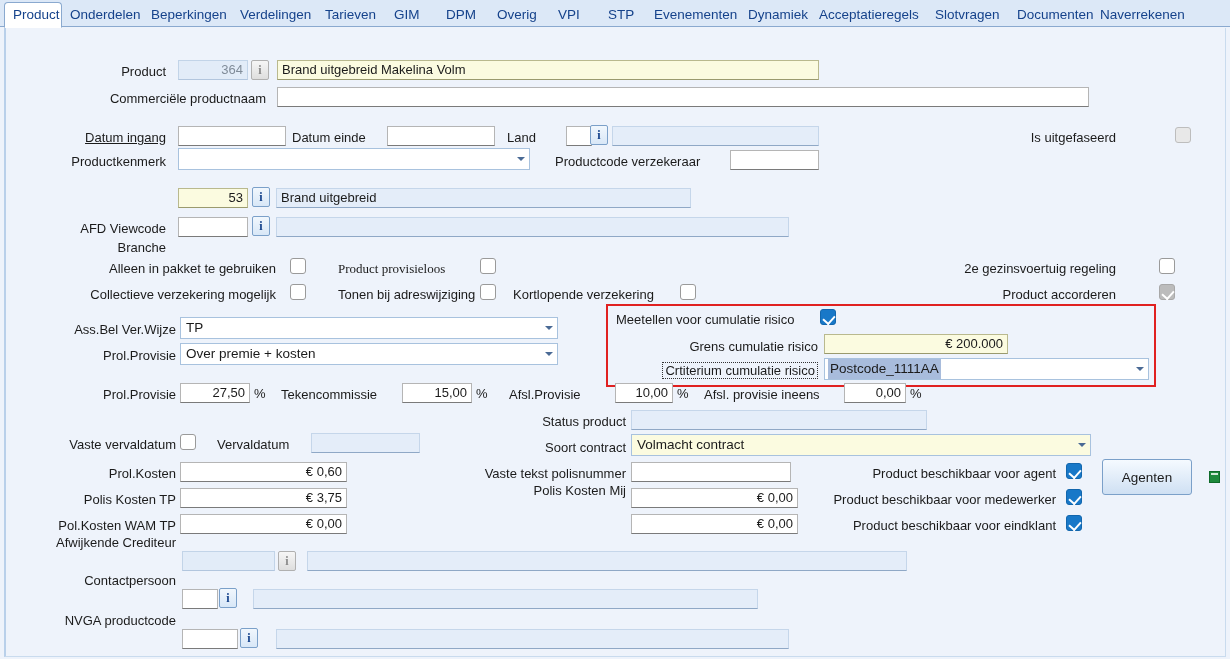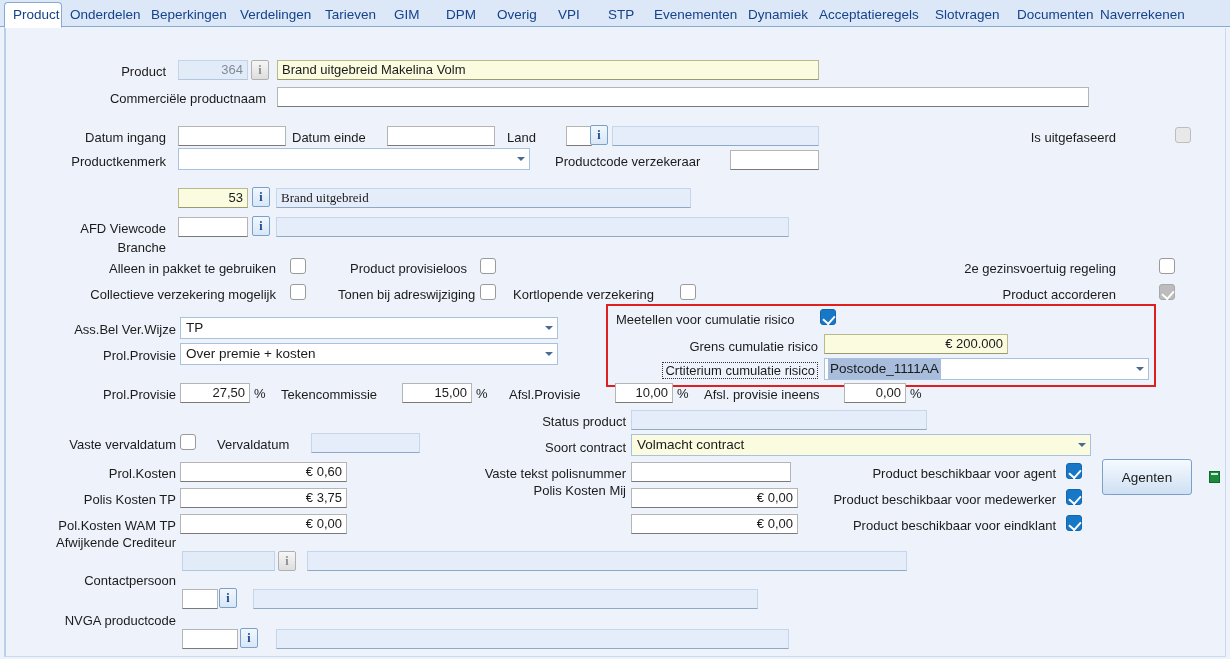--- a/index.html
+++ b/index.html
@@ -220,21 +220,21 @@
 <div id="panel">
 
   <div class="lbl" style="left:20px;  top:35px;  width:140px;">Product</div>
   <div class="inp num disabled" style="left:172px; top:32px; width:70px;">364</div>
   <div class="ibtn gray" style="left:245px; top:32px;">i</div>
   <div class="inp yellow" style="left:271px; top:32px; width:542px;">Brand uitgebreid Makelina Volm</div>
 
   <div class="lbl" style="left:20px;  top:62px;  width:240px;">Commerciële productnaam</div>
   <div class="inp" style="left:271px; top:59px; width:812px;"></div>
 
-  <div class="lbl" style="left:20px;  top:101px; width:140px;">Datum ingang</div>
+  <div class="lbl" style="left:20px;  top:101px; width:140px;text-decoration:underline;">Datum ingang</div>
   <div class="inp" style="left:172px; top:98px; width:108px;"></div>
   <div class="lbl left" style="left:286px; top:101px; width:110px;">Datum einde</div>
   <div class="inp" style="left:381px; top:98px; width:108px;"></div>
   <div class="lbl left" style="left:501px; top:101px; width:50px;">Land</div>
   <div class="inp" style="left:560px; top:98px; width:26px;"></div>
   <div class="ibtn" style="left:584px; top:97px;">i</div>
   <div class="inp flat-blue" style="left:606px; top:98px; width:207px;"></div>
   <div class="lbl" style="left:960px; top:101px; width:150px;">Is uitgefaseerd</div>
   <div class="cbx off dim" style="left:1169px; top:99px;"></div>
 
@@ -242,30 +242,30 @@
   <div class="ddl" style="left:172px; top:120px; width:352px;">
     <span></span>
     <span class="arw"></span>
   </div>
   <div class="lbl left" style="left:549px; top:125px; width:180px;">Productcode verzekeraar</div>
   <div class="inp" style="left:724px; top:122px; width:89px;"></div>
 
   <div class="lbl" style="left:20px;  top:163px; width:140px;margin-top:48px;">Branche</div>
   <div class="inp num yellow" style="left:172px; top:160px; width:70px;">53</div>
   <div class="ibtn" style="left:246px; top:159px;">i</div>
-  <div class="inp flat-blue" style="left:270px; top:160px; width:415px;font-family:Liberation Serif, serif;">Brand uitgebreid</div>
+  <div class="inp flat-blue" style="left:270px; top:160px; width:415px;">Brand uitgebreid</div>
 
   <div class="lbl" style="left:20px;  top:192px; width:140px;">AFD Viewcode</div>
   <div class="inp" style="left:172px; top:189px; width:70px;"></div>
   <div class="ibtn" style="left:246px; top:188px;">i</div>
   <div class="inp flat-blue" style="left:270px; top:189px; width:513px;"></div>
 
   <div class="lbl" style="left:20px;  top:232px; width:250px;">Alleen in pakket te gebruiken</div>
   <div class="cbx off" style="left:284px; top:230px;"></div>
-  <div class="lbl left" style="left:344px; top:232px; width:170px;">Product provisieloos</div>
+  <div class="lbl left" style="left:332px; top:232px; width:170px;font-family:Liberation Serif, serif;">Product provisieloos</div>
   <div class="cbx off" style="left:474px; top:230px;"></div>
   <div class="lbl" style="left:930px; top:232px; width:180px;">2e gezinsvoertuig regeling</div>
   <div class="cbx off" style="left:1153px; top:230px;"></div>
 
   <div class="lbl" style="left:20px;  top:258px; width:250px;">Collectieve verzekering mogelijk</div>
   <div class="cbx off" style="left:284px; top:256px;"></div>
   <div class="lbl left" style="left:332px; top:258px; width:180px;">Tonen bij adreswijziging</div>
   <div class="cbx off" style="left:474px; top:256px;"></div>
   <div class="lbl left" style="left:507px; top:258px; width:180px;">Kortlopende verzekering</div>
   <div class="cbx off" style="left:674px; top:256px;"></div>

